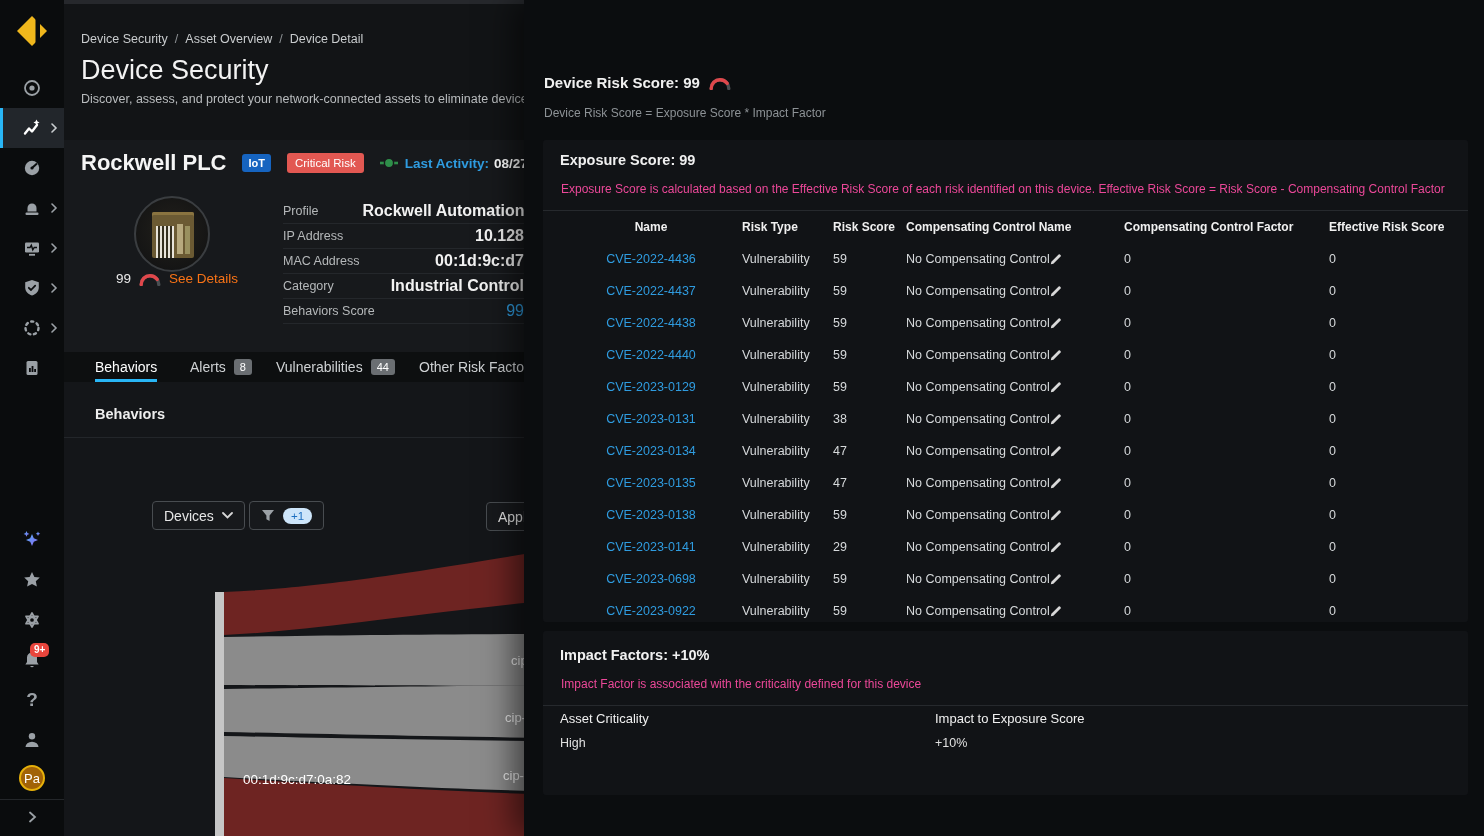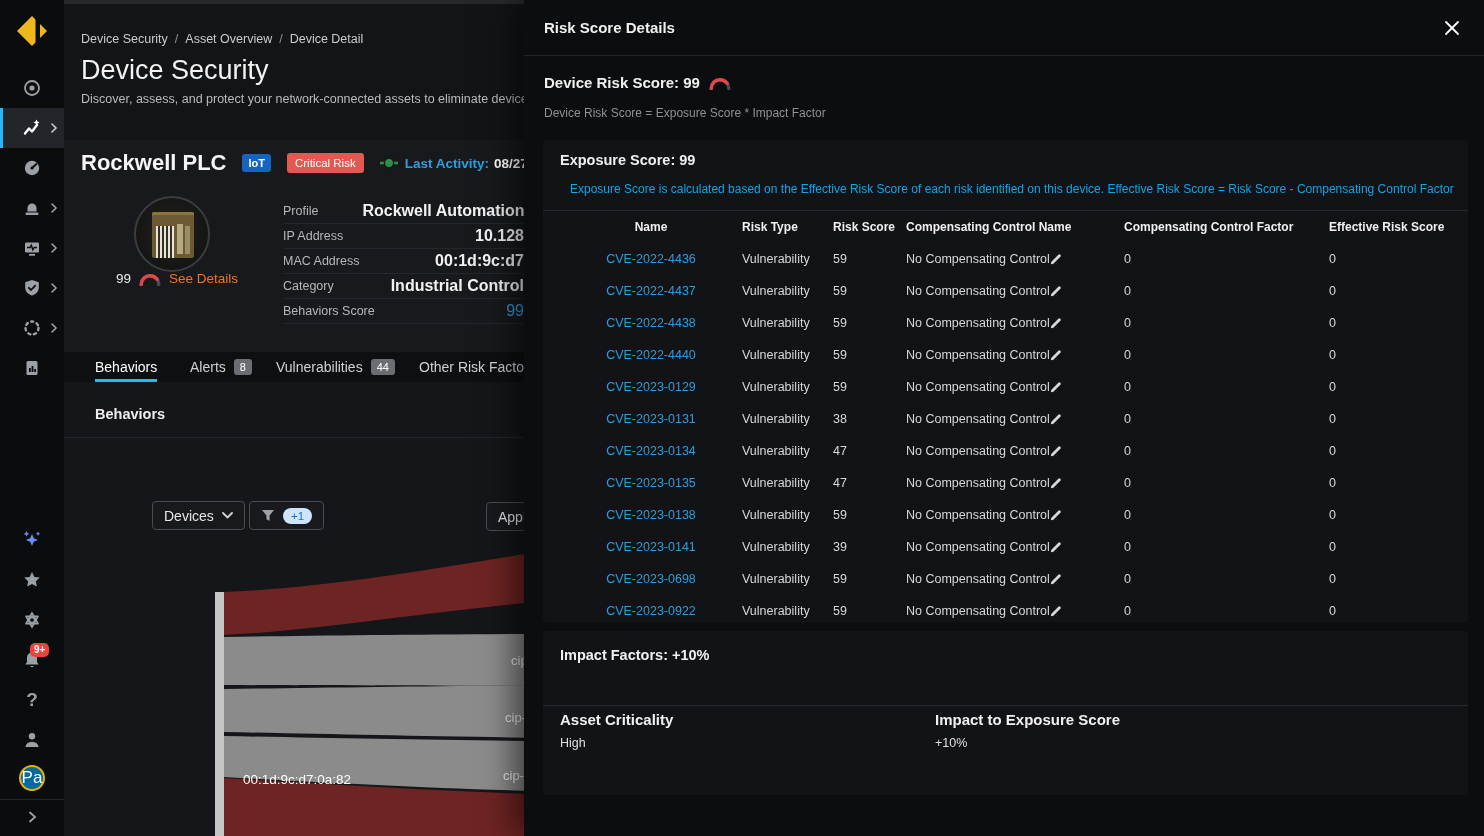--- a/index.html
+++ b/index.html
@@ -12,22 +12,22 @@
   
   .sidebar { position:absolute; left:0; top:0; width:64px; height:836px; background:#0a0c0d; z-index:40; }
   .logo { position:absolute; left:15px; top:14px; width:34px; height:34px; }
   .nav-item { position:absolute; left:0; width:64px; height:40px; display:flex; align-items:center; justify-content:center; cursor:pointer; }
   .nav-item svg { display:block; }
   .nav-item .chev { position:absolute; right:6px; top:50%; transform:translateY(-50%); }
   .nav-item.active { background:#22262b; }
   .nav-item.active::before { content:""; position:absolute; left:0; top:0; width:3px; height:40px; background:#29b6f6; }
   .badge-9 { position:absolute; top:-7px; left:8px; background:#e8453c; color:#fff; font-size:10px; font-weight:bold;
              border-radius:5px; padding:1px 4px; line-height:12px; }
-  .avatar { width:26px; height:26px; border-radius:50%; border:2px solid #e7b10a; background:#0369a1; color:#fff;
-            font-size:17px; display:flex; align-items:center; justify-content:center; }
+  .avatar { width:26px; height:26px; border-radius:50%; border:2px solid #e7b10a; background:#a16207; color:#fff;
+            font-size:13px; display:flex; align-items:center; justify-content:center; }
   .side-divider { position:absolute; left:0; top:799px; width:64px; border-top:1px solid #24272a; }
   
   .main { position:absolute; left:64px; top:0; width:1420px; height:836px; background:#17191c; overflow:hidden; z-index:1; }
   .topstrip { position:absolute; left:0; top:0; width:100%; height:4px; background:#26282c; }
   .page-header { position:absolute; left:0; top:4px; width:100%; height:136px; background:#121416; }
   .breadcrumb { position:absolute; left:17px; top:28px; font-size:12.5px; color:#c9ccce; white-space:nowrap; }
   .breadcrumb .sep { color:#8d9194; margin:0 7px; }
   .breadcrumb span.crumb { cursor:pointer; }
   .page-title { position:absolute; left:17px; top:51px; font-size:27px; font-weight:500; color:#f3f3f3; }
   .page-subtitle { position:absolute; left:17px; top:88px; width:520px; font-size:12.5px; color:#b9bcbe; white-space:nowrap; overflow:hidden; }
@@ -79,37 +79,37 @@
                   padding:0 22px 0 20px; border-bottom:1px solid #212528; }
   .panel-title { font-size:15px; font-weight:bold; color:#f0f0f0; }
   .close-btn { width:20px; height:20px; cursor:pointer; display:flex; align-items:center; justify-content:center; }
   .drs-heading { position:absolute; left:20px; top:74px; font-size:15px; font-weight:bold; color:#f0f0f0; display:flex; align-items:center; }
   .drs-heading .gauge { margin-left:9px; margin-top:2px; }
   .drs-formula { position:absolute; left:20px; top:106px; font-size:12px; color:#8d9296; }
   .card { position:absolute; left:19px; width:925px; background:#111316; border-radius:3px; overflow:hidden; }
   .card-exposure { top:140px; height:482px; }
   .card-impact { top:631px; height:164px; }
   .card h3 { position:absolute; left:17px; margin:0; font-size:14.5px; font-weight:bold; color:#f0f0f0; }
-  .card .desc { position:absolute; left:27px; font-size:12px; color:#0ea5e9; }
+  .card .desc { position:absolute; left:18px; font-size:12px; color:#ec4899; }
   .exp-heading { top:12px; }
   .exp-desc { top:42px; }
   .exp-head-divider { position:absolute; left:0; top:70px; width:100%; border-top:1px solid #26292d; }
   .trow { position:relative; padding-left:17px; white-space:nowrap; }
   .trow > span, .trow > a { display:inline-block; vertical-align:middle; }
   .thead { height:32px; line-height:32px; font-size:12px; font-weight:bold; color:#f0f0f0; margin-top:70px; }
   .c1 { width:182px;text-align:center; } .c2 { width:91px; } .c3 { width:73px; } .c4 { width:218px; } .c5 { width:205px; } .c6 { width:120px; }
   .tbody .trow { height:32px; line-height:32px; font-size:12.5px; color:#d6d9db; }
   .c-name { color:#2f9ce0; text-decoration:none; cursor:pointer; }
   .cc-cell { display:inline-flex !important; align-items:center; }
   .pencil { cursor:pointer; display:inline-flex; }
   .imp-heading { top:16px; }
   .imp-desc { top:46px; }
   .imp-divider { position:absolute; left:0; top:74px; width:100%; border-top:1px solid #26292d; }
   .imp-row { position:absolute; left:17px; right:17px; white-space:nowrap; }
-  .imp-cols { top:80px; font-size:15px; font-weight:bold; color:#f0f0f0; }
+  .imp-cols { top:80px; font-size:13px; font-weight:normal; color:#f0f0f0; }
   .imp-vals { top:105px; font-size:12.5px; color:#e0e0e0; }
   .ic1 { display:inline-block; width:375px; } .ic2 { display:inline-block; }
 </style>
 </head>
 <body>
 
 <div class="sidebar">
   <div class="logo">
     <svg width="34" height="34" viewBox="0 0 34 34">
       <polygon points="17,2 32,17 17,32 2,17" fill="#f0b71c"></polygon>
@@ -367,28 +367,20 @@
     <path d="M74 233 C220 242 350 250 560 254 L560 291 L74 291 Z" fill="#6e2422"></path>
     <rect x="65" y="47" width="9" height="244" fill="#c6c6c6"></rect>
   </svg>
   <div class="sankey-node-label" style="left:179px;top:772px;">00:1d:9c:d7:0a:82</div>
   <div class="sankey-label" style="left:447px;top:653px;">cip</div>
   <div class="sankey-label" style="left:441px;top:710px;">cip-</div>
   <div class="sankey-label" style="left:439px;top:768px;">cip-</div>
 </div>
 
 <div class="panel">
-  <div class="panel-header">
-    <span class="panel-title">Risk Score Details</span>
-    <span class="close-btn">
-      <svg width="16" height="16" viewBox="0 0 16 16">
-        <path d="M2 2 L14 14 M14 2 L2 14" stroke="#ffffff" stroke-width="1.8" stroke-linecap="round"></path>
-      </svg>
-    </span>
-  </div>
 
   <div class="drs-heading">
     <span>Device Risk Score: 99</span>
     <svg class="gauge" width="22" height="13" viewBox="0 0 22 13">
       <path d="M2.2 11.5 A8.8 8.8 0 0 1 19.8 11.5" fill="none" stroke="#4a4e52" stroke-width="3.4" stroke-linecap="round"></path>
       <path d="M2.2 11.5 A8.8 8.8 0 0 1 19.8 11.5" pathLength="100" fill="none" stroke="#e0474b" stroke-width="3.4" stroke-linecap="round" stroke-dasharray="80 100"></path>
     </svg>
   </div>
   <div class="drs-formula">Device Risk Score = Exposure Score * Impact Factor</div>
 
@@ -484,21 +476,21 @@
     <span class="c1"><a class="c-name">CVE-2023-0138</a></span><span class="c2 c-type">Vulnerability</span><span class="c3 c-score">59</span><span class="c4 cc-cell">
             <span class="c-ccname-text">No Compensating Control</span>
             <span class="pencil">
               <svg width="12" height="12" viewBox="0 0 12 12">
                 <path d="M0.8 11.2 L1.4 8.8 L8.6 1.6 a1 1 0 0 1 1.4 0 l0.6 0.6 a1 1 0 0 1 0 1.4 L3.4 10.8 Z" fill="#d9d9d9"></path>
               </svg>
             </span>
           </span><span class="c5 c-ccfactor">0</span><span class="c6 c-eff">0</span>
   </div>
         <div class="trow">
-    <span class="c1"><a class="c-name">CVE-2023-0141</a></span><span class="c2 c-type">Vulnerability</span><span class="c3 c-score">39</span><span class="c4 cc-cell">
+    <span class="c1"><a class="c-name">CVE-2023-0141</a></span><span class="c2 c-type">Vulnerability</span><span class="c3 c-score">29</span><span class="c4 cc-cell">
             <span class="c-ccname-text">No Compensating Control</span>
             <span class="pencil">
               <svg width="12" height="12" viewBox="0 0 12 12">
                 <path d="M0.8 11.2 L1.4 8.8 L8.6 1.6 a1 1 0 0 1 1.4 0 l0.6 0.6 a1 1 0 0 1 0 1.4 L3.4 10.8 Z" fill="#d9d9d9"></path>
               </svg>
             </span>
           </span><span class="c5 c-ccfactor">0</span><span class="c6 c-eff">0</span>
   </div>
         <div class="trow">
     <span class="c1"><a class="c-name">CVE-2023-0698</a></span><span class="c2 c-type">Vulnerability</span><span class="c3 c-score">59</span><span class="c4 cc-cell">
@@ -518,20 +510,21 @@
                 <path d="M0.8 11.2 L1.4 8.8 L8.6 1.6 a1 1 0 0 1 1.4 0 l0.6 0.6 a1 1 0 0 1 0 1.4 L3.4 10.8 Z" fill="#d9d9d9"></path>
               </svg>
             </span>
           </span><span class="c5 c-ccfactor">0</span><span class="c6 c-eff">0</span>
   </div>
       </div>
   </div>
 
   <div class="card card-impact">
     <h3 class="imp-heading">Impact Factors: +10%</h3>
+    <div class="desc imp-desc">Impact Factor is associated with the criticality defined for this device</div>
     <div class="imp-divider"></div>
     <div class="imp-row imp-cols">
       <span class="ic1">Asset Criticality</span><span class="ic2">Impact to Exposure Score</span>
     </div>
     <div class="imp-row imp-vals">
       <span class="ic1">High</span><span class="ic2">+10%</span>
     </div>
   </div>
 </div>
 

